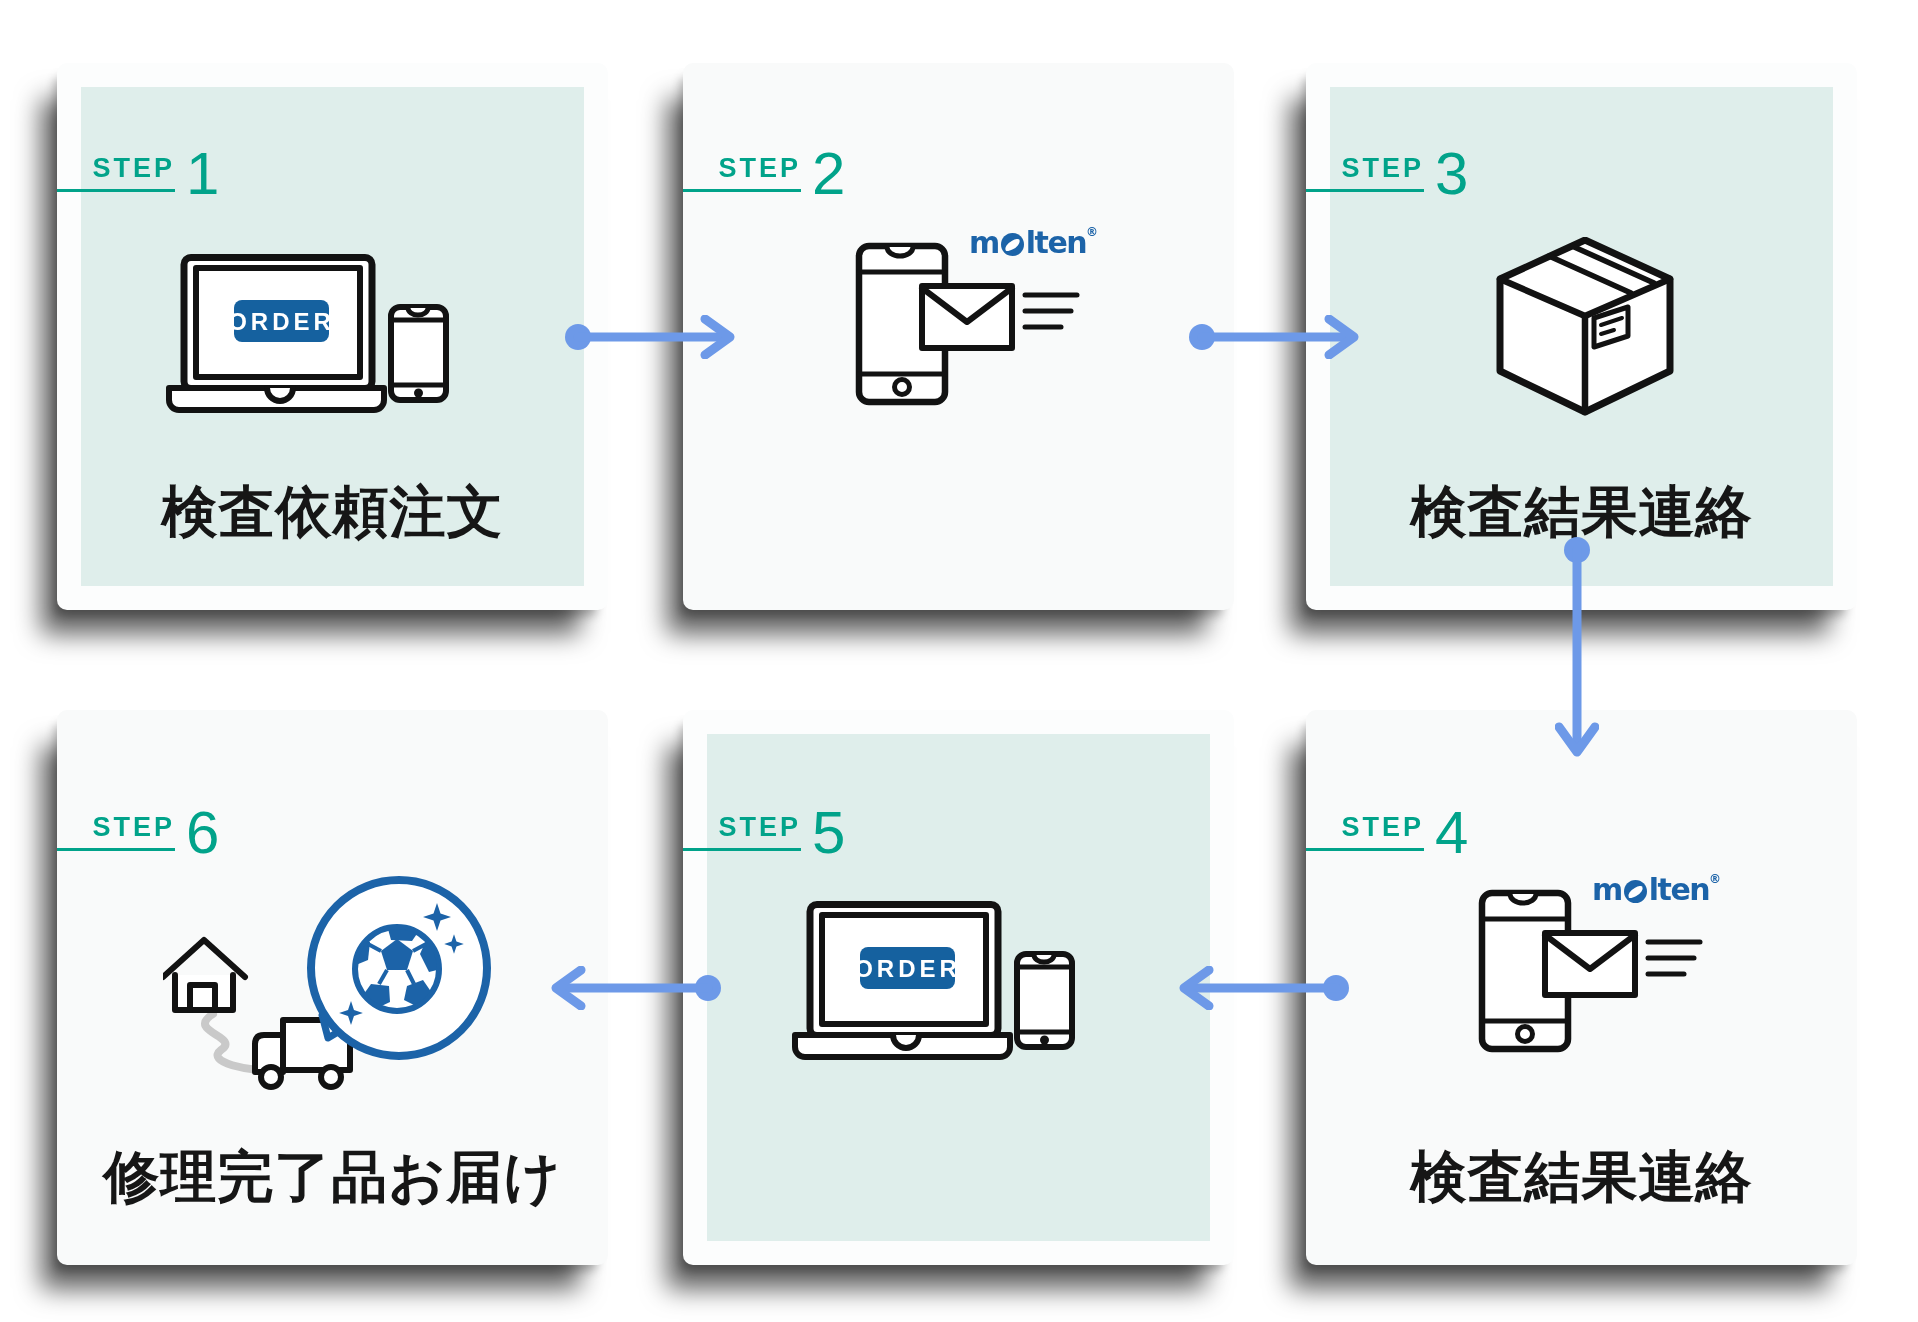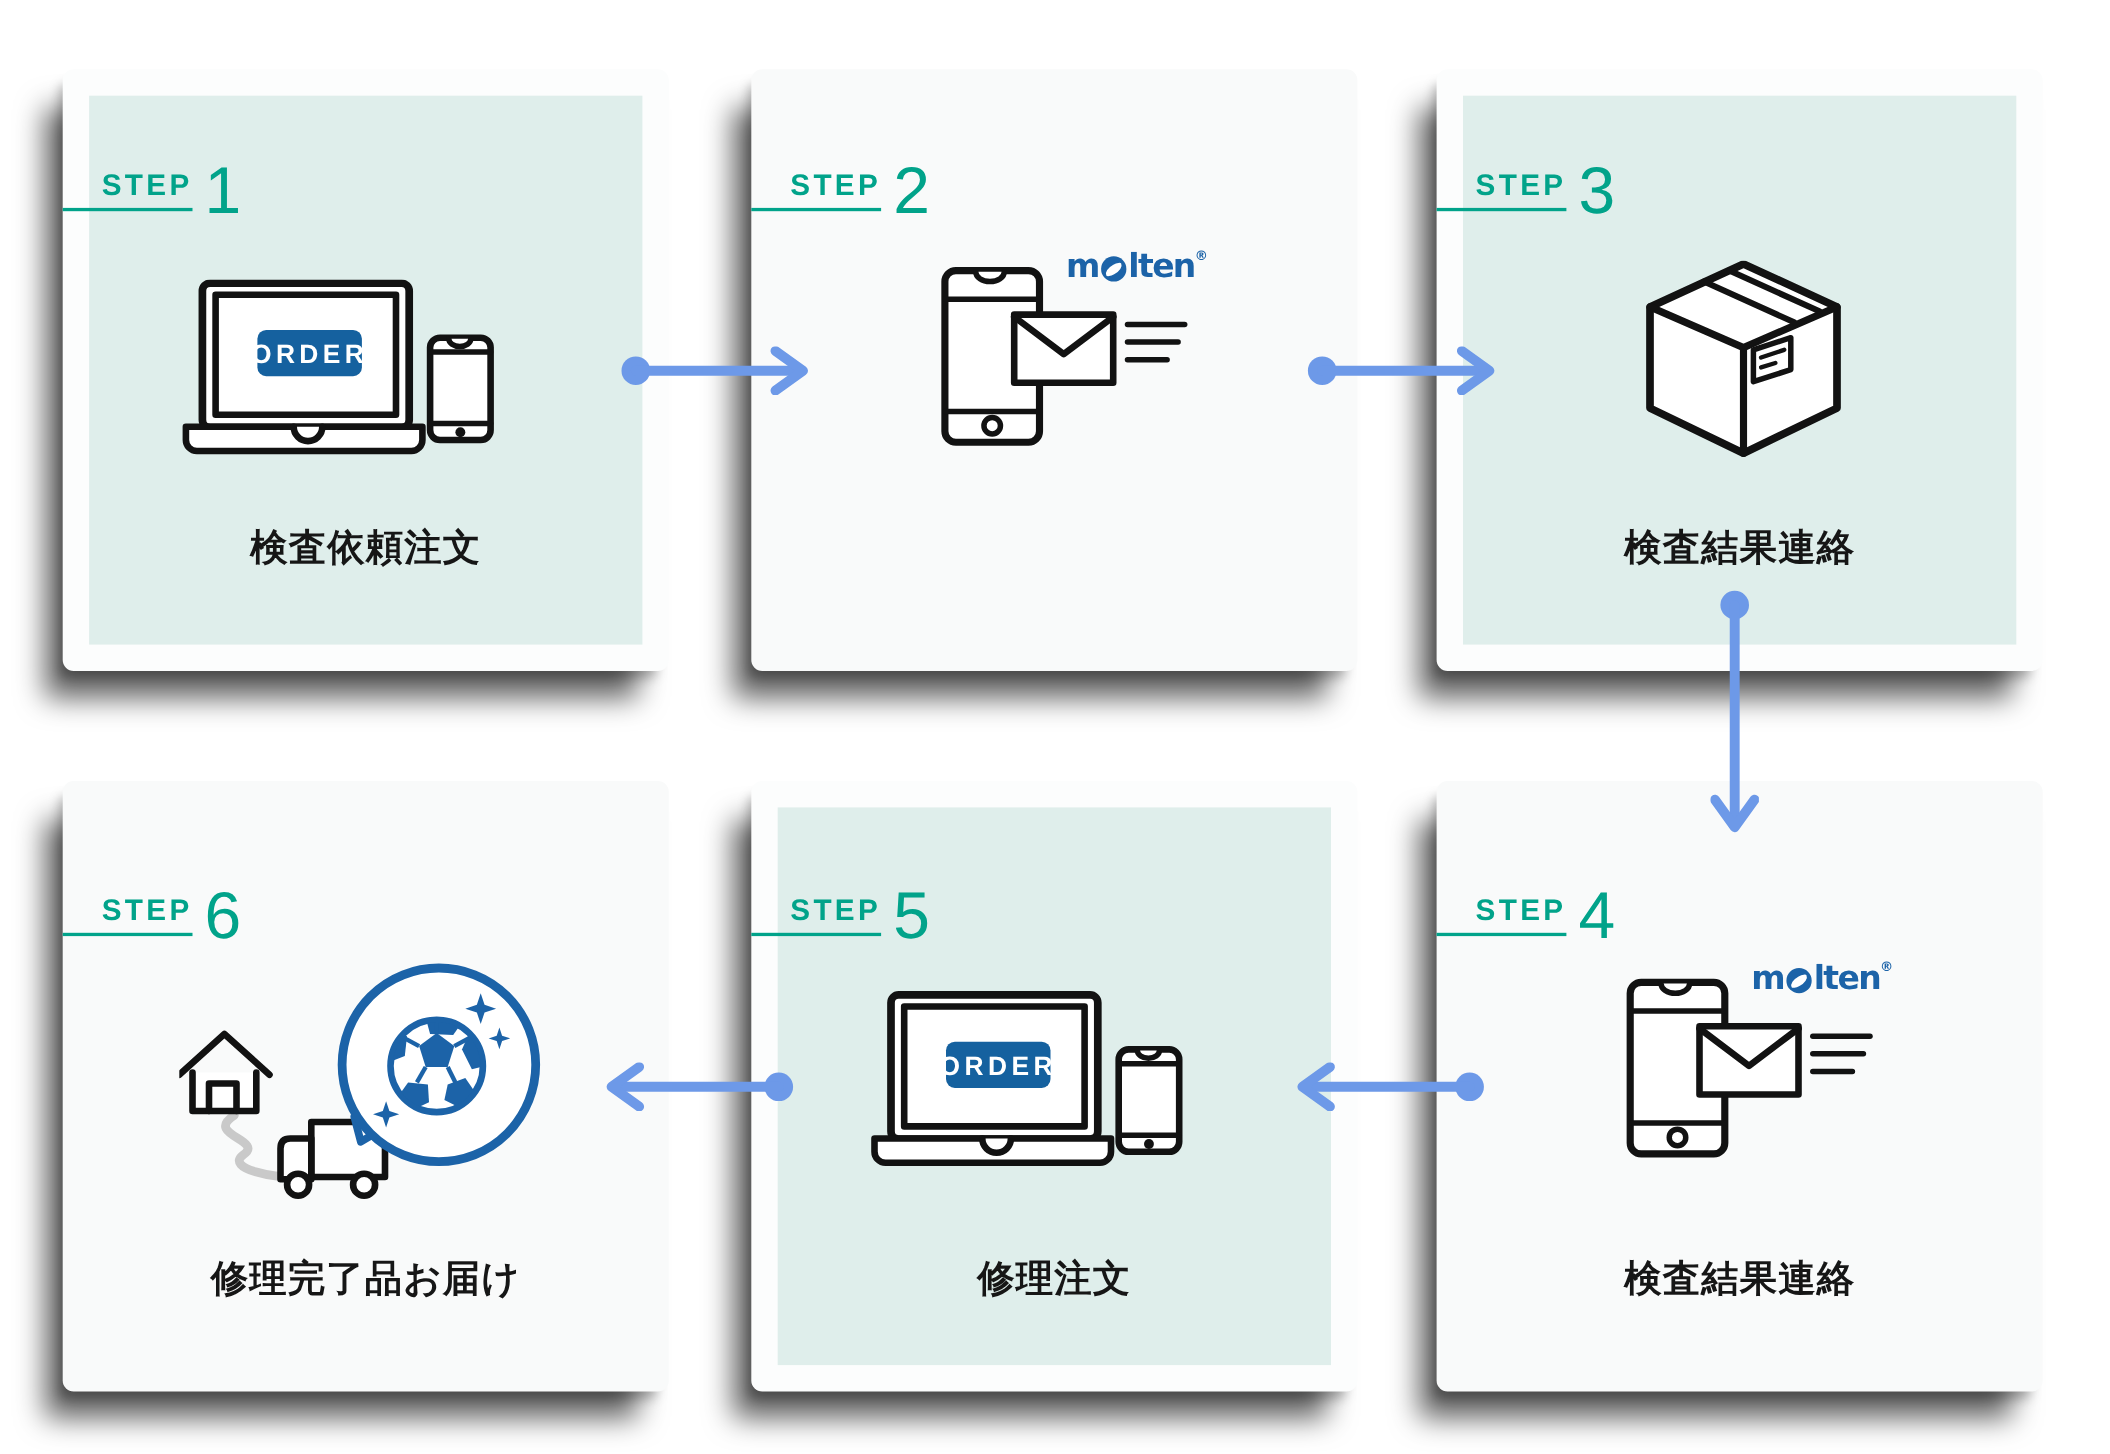--- a/index.html
+++ b/index.html
@@ -21,21 +21,21 @@
   .row2 .step-row{top:76px;}
   .step-underline{
     display:inline-flex;justify-content:flex-end;align-items:flex-end;
     width:118px;border-bottom:3px solid #01A38A;padding-bottom:7px;box-sizing:border-box;margin-top:28px;
   }
   .step-word{font-size:27px;font-weight:700;letter-spacing:3px;line-height:1;}
   .step-num{font-size:60px;font-weight:300;line-height:0.85;margin-left:11px;transform:translateY(7px);}
   
   .label{
     position:absolute;left:0;width:100%;top:412px;margin:0;text-align:center;
-    font-size:34px;font-weight:700;color:#161616;letter-spacing:1px;z-index:3;
+    font-size:56px;font-weight:700;color:#161616;letter-spacing:1px;z-index:3;
     font-family:"DejaVu Sans","Liberation Sans",sans-serif;
   }
   .row2 .label{top:430px;}
   
   .icon{position:absolute;z-index:2;}
   .icon-laptop{left:108px;top:191px;width:285px;height:160px;}
   .icon-pm{left:172px;top:171px;width:232px;height:172px;}
   .icon-box{left:190px;top:174px;width:178px;height:180px;}
   .icon-delivery{left:106px;top:164px;width:340px;height:216px;}
   
@@ -216,21 +216,20 @@
           <rect x="226" y="53" width="55" height="93" rx="9" stroke-width="6"></rect>
           <path d="M243 54 a10 7 0 0 0 20 0" stroke-width="5"></path>
           <line x1="226" y1="66" x2="281" y2="66" stroke-width="5"></line>
           <line x1="226" y1="131" x2="281" y2="131" stroke-width="5"></line>
           <circle cx="253.5" cy="139" r="4.5" fill="#121212" stroke="none"></circle>
         </g>
         <rect x="69" y="46" width="95" height="42" rx="8" fill="#15619F"></rect>
         <text x="116.5" y="76" text-anchor="middle" font-size="24" font-weight="bold" letter-spacing="4" fill="#ffffff" font-family="Liberation Sans, sans-serif">ORDER</text>
       </svg>
     </div>
-    <h3 class="label">修理注文</h3>
   </div>
 
   <div class="card plain row2" style="left:1306px;top:710px">
     <div class="panel"></div>
     <div class="step-row">
       <span class="step-underline">
           <span class="step-word">STEP</span>
         </span>
       <span class="step-num">4</span>
     </div>

